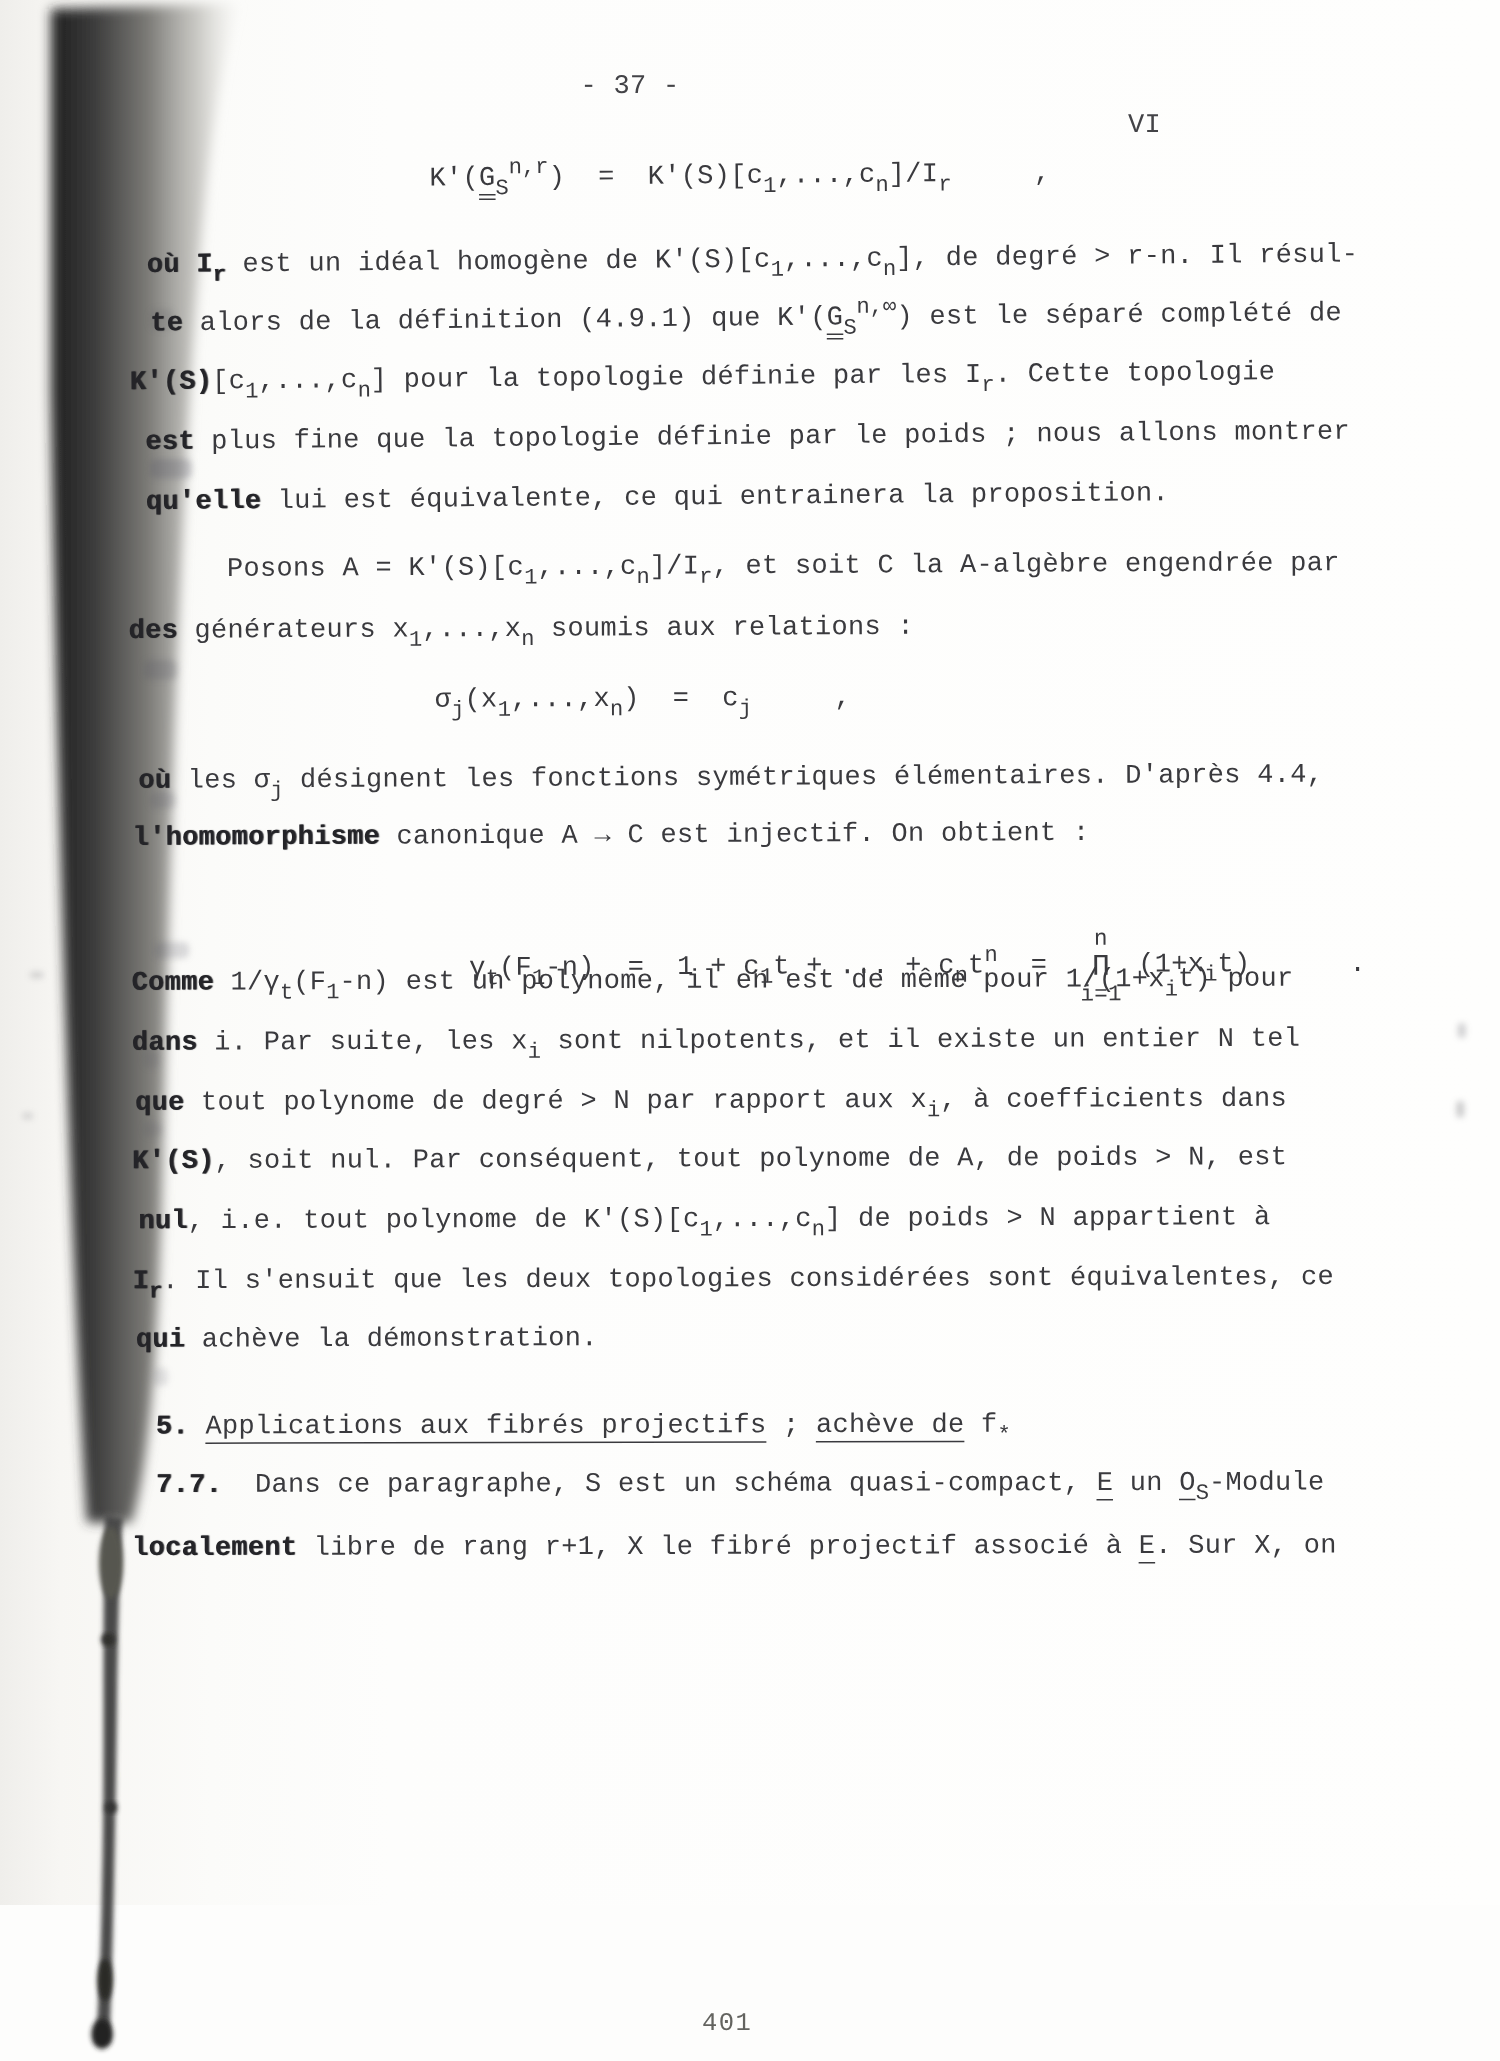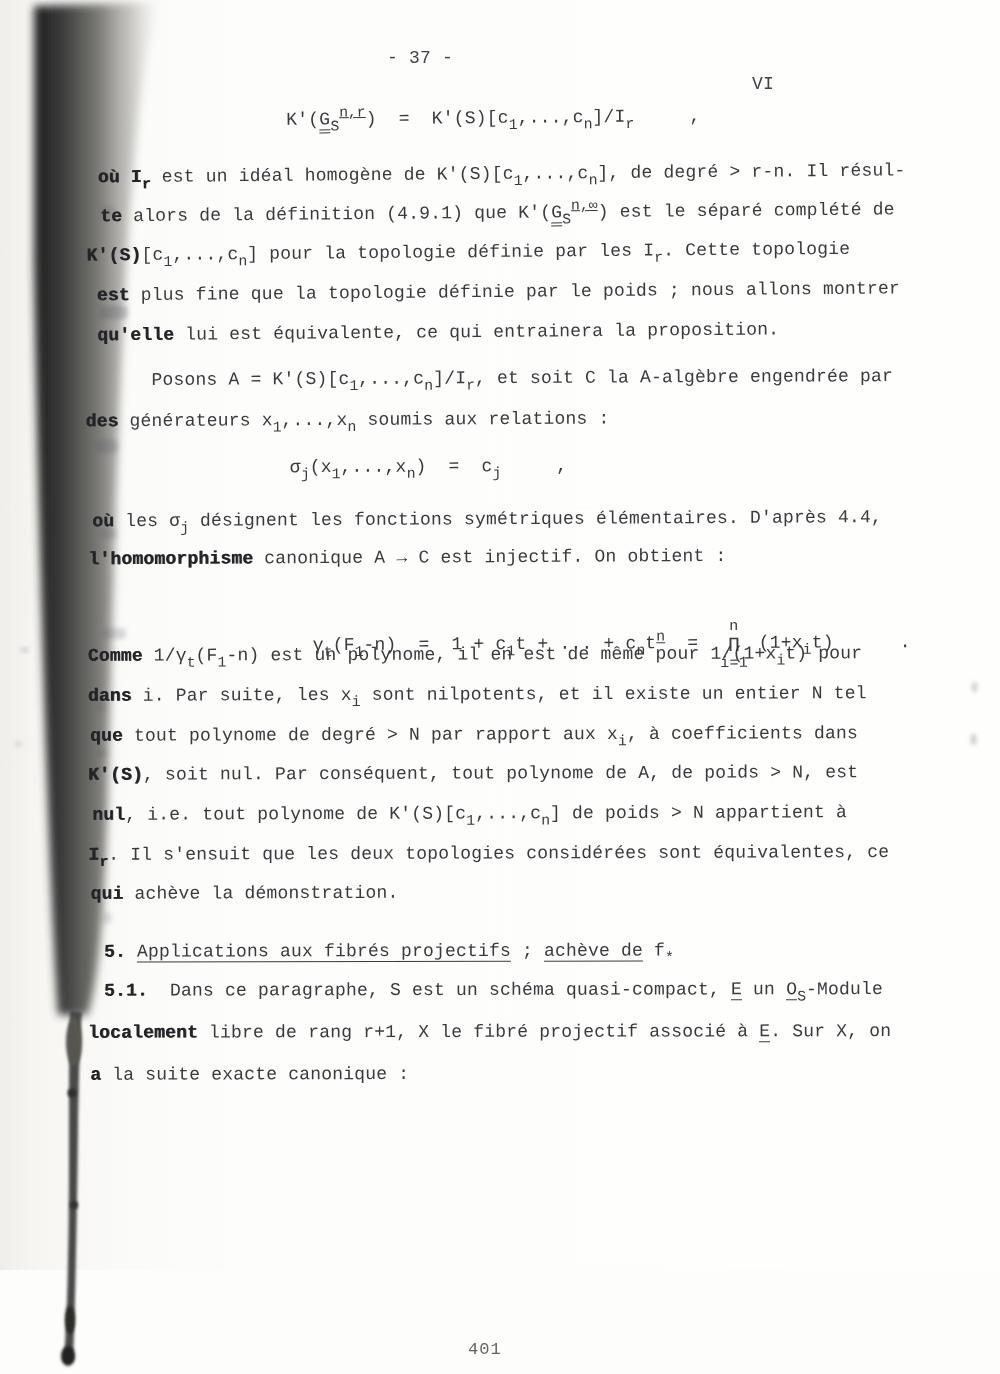--- a/index.html
+++ b/index.html
@@ -19,21 +19,21 @@
   .g2{transform:rotate(-0.3deg);transform-origin:900px 500px;}
   .g3{transform:rotate(-0.2deg);transform-origin:900px 760px;}
   .g4{transform:rotate(-0.12deg);transform-origin:900px 1000px;}
   .line{
     position:absolute;white-space:pre;
     font-size:18px;letter-spacing:0.2px;line-height:24px;
     color:#3a3a3e;
   }
   .line sub,.line sup{font-size:0.82em;line-height:0;letter-spacing:0;}
   .line sub{vertical-align:-0.42em;}
-  .line sup{vertical-align:0.52em;text-decoration:underline;}
+  .line sup{vertical-align:0.52em;}
   .ul{border-bottom:1.6px solid currentColor;padding-bottom:0px;}
   .dul{border-bottom:4px double currentColor;}
   .smear{
     font-weight:bold;color:#242428;
     text-shadow:0.6px 0 0.6px rgba(25,25,30,0.75);
   }
   .hdr{color:#434347;}
   .pgnum{color:#63635f;font-size:17px;letter-spacing:1px;}
   .pistack{
     display:inline-flex;flex-direction:column;align-items:center;
@@ -118,19 +118,18 @@
     <div class="line" style="left:88px;top:681px;"><span class="smear">dans</span> i. Par suite, les x<sub>i</sub> sont nilpotents, et il existe un entier N tel</div>
     <div class="line" style="left:90px;top:721px;"><span class="smear">que</span> tout polynome de degré &gt; N par rapport aux x<sub>i</sub>, à coefficients dans</div>
     <div class="line" style="left:88px;top:760px;"><span class="smear">K'(S)</span>, soit nul. Par conséquent, tout polynome de A, de poids &gt; N, est</div>
     <div class="line" style="left:92px;top:800px;"><span class="smear">nul</span>, i.e. tout polynome de K'(S)[c<sub>1</sub>,...,c<sub>n</sub>] de poids &gt; N appartient à</div>
     <div class="line" style="left:88px;top:840px;"><span class="smear">I<sub>r</sub></span>. Il s'ensuit que les deux topologies considérées sont équivalentes, ce</div>
     <div class="line" style="left:90px;top:879px;"><span class="smear">qui</span> achève la démonstration.</div>
   </div>
 
   <div class="group g4">
     <div class="line" style="left:104px;top:938px;"><span class="smear">5.</span> <span class="ul">Applications aux fibrés projectifs</span> ; <span class="ul">achève de</span> f<sub>*</sub></div>
-    <div class="line" style="left:104px;top:977px;"><span class="smear">5.1.</span>  Dans ce paragraphe, S est un schéma quasi-compact, <span class="ul">E</span> un <span class="ul">O</span><sub>S</sub>-Module</div>
+    <div class="line" style="left:104px;top:977px;"><span class="smear">7.7.</span>  Dans ce paragraphe, S est un schéma quasi-compact, <span class="ul">E</span> un <span class="ul">O</span><sub>S</sub>-Module</div>
     <div class="line" style="left:88px;top:1019px;"><span class="smear">localement</span> libre de rang r+1, X le fibré projectif associé à <span class="ul">E</span>. Sur X, on</div>
-    <div class="line" style="left:90px;top:1061px;"><span class="smear">a</span> la suite exacte canonique :</div>
   </div>
 
   <div class="line pgnum" style="left:468px;top:1326px;margin-top:12px;">401</div>
 </div>
 
 </body></html>

